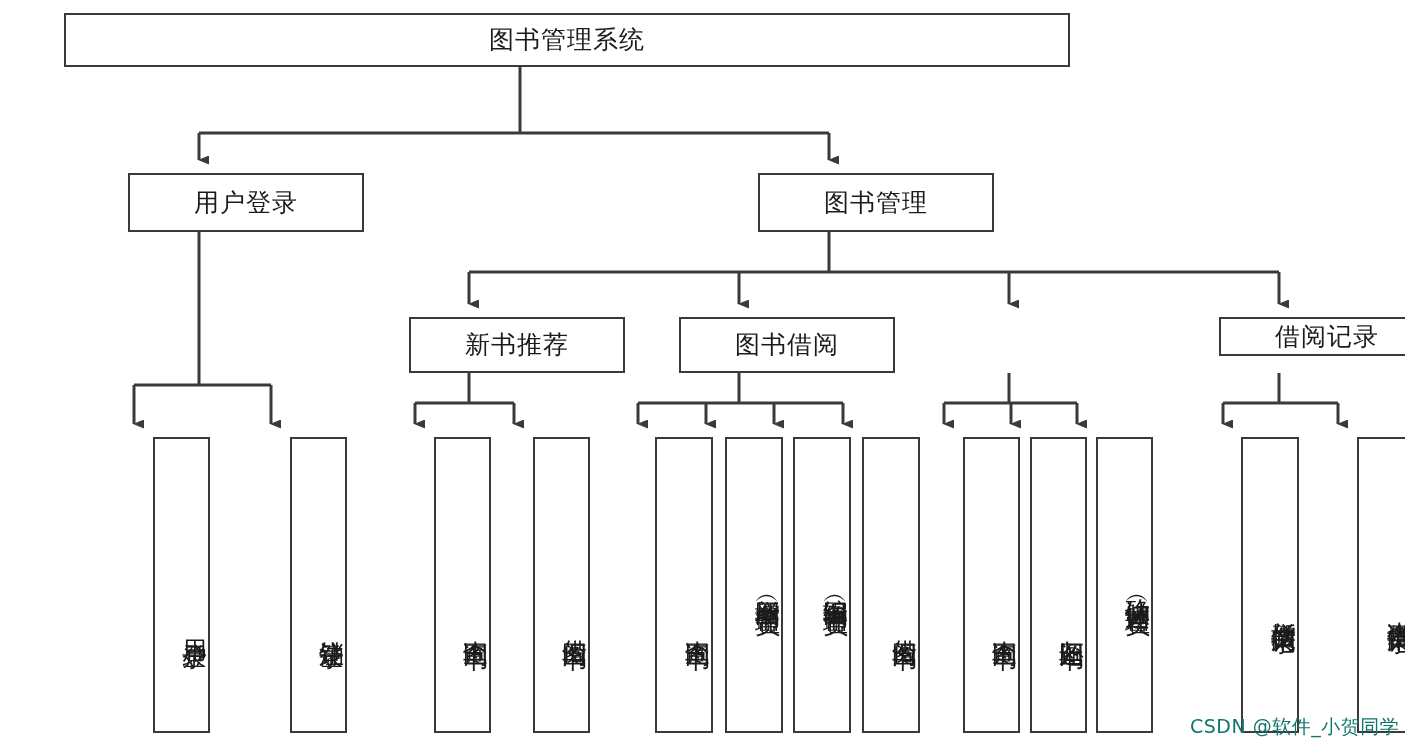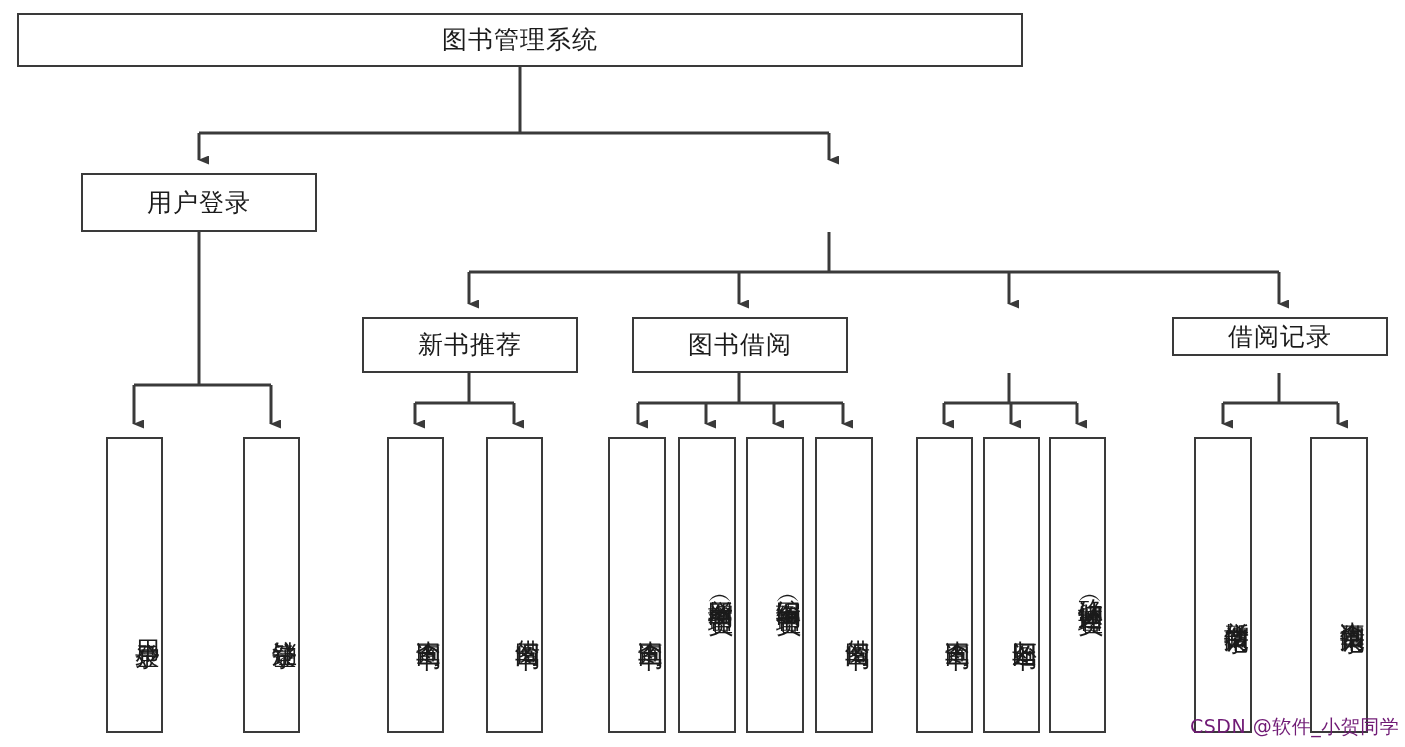--- a/index.html
+++ b/index.html
@@ -19,20 +19,21 @@
   }
   .node {
     position: absolute;
     box-sizing: border-box;
     border: 2.5px solid #3a3a3a;
     background: #ffffff;
     display: flex;
     align-items: center;
     justify-content: center;
     color: #1b1b1b;
+    margin-left: 47px;
   }
   .node.horizontal {
     font-size: 25px;
     line-height: 1.1;
     letter-spacing: 1px;
   }
   .node.vertical {
     writing-mode: vertical-rl;
     text-orientation: upright;
     font-size: 25px;
@@ -50,21 +51,21 @@
     position: absolute;
     left: 0;
     top: 0;
     width: 1405px;
     height: 747px;
     pointer-events: none;
   }
   .watermark {
     position: absolute;
     font-size: 19px;
-    color: #701a75;
+    color: #0f766e;
     letter-spacing: 0.5px;
     white-space: nowrap;
     font-family: "DejaVu Sans", "Liberation Sans", sans-serif;
   }
 </style>
 </head>
 <body>
 
 <div id="canvas">
 
@@ -118,20 +119,23 @@
     </g>
   </svg>
 
   <div class="node horizontal" style="left:17px; top:13px; width:1006px; height:54px;">
     <span>图书管理系统</span>
   </div>
 
   <div class="node horizontal" style="left:81px; top:173px; width:236px; height:59px;">
     <span>用户登录</span>
   </div>
+  <div class="node horizontal" style="left:711px; top:173px; width:236px; height:59px;">
+    <span>图书管理</span>
+  </div>
 
   <div class="node horizontal" style="left:362px; top:317px; width:216px; height:56px;">
     <span>新书推荐</span>
   </div>
   <div class="node horizontal" style="left:632px; top:317px; width:216px; height:56px;">
     <span>图书借阅</span>
   </div>
   <div class="node horizontal" style="left:1172px; top:317px; width:216px; height:39px;">
     <span>借阅记录</span>
   </div>

